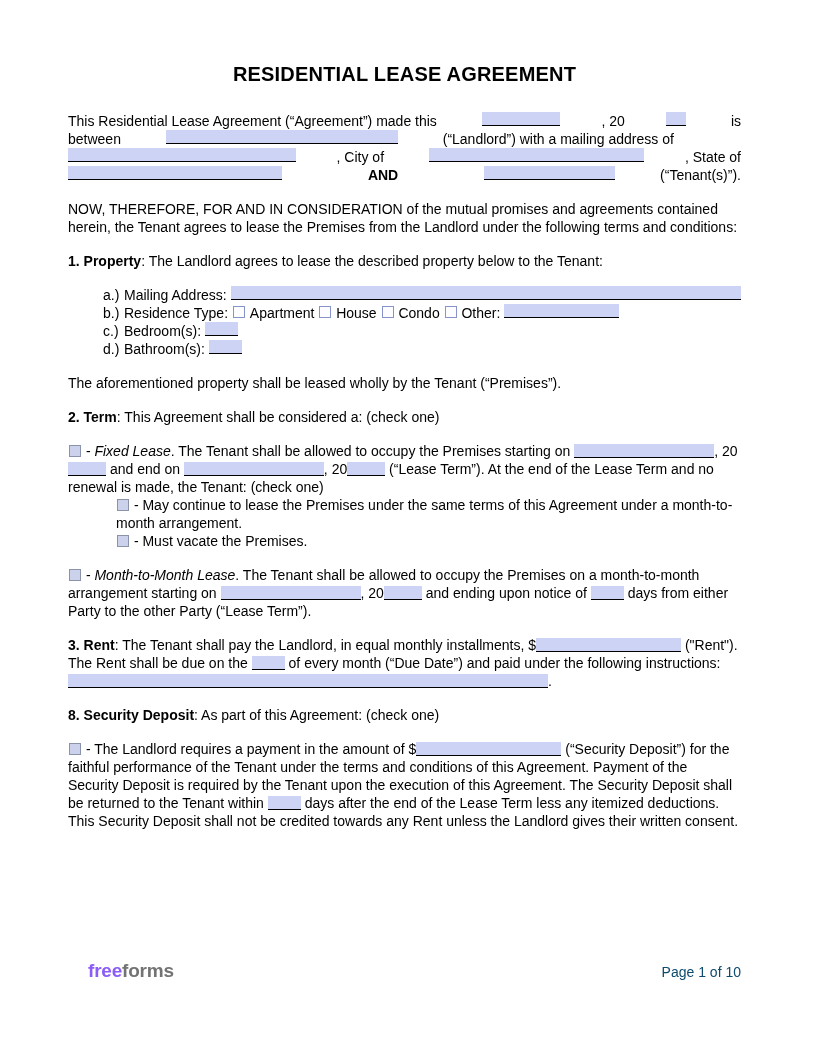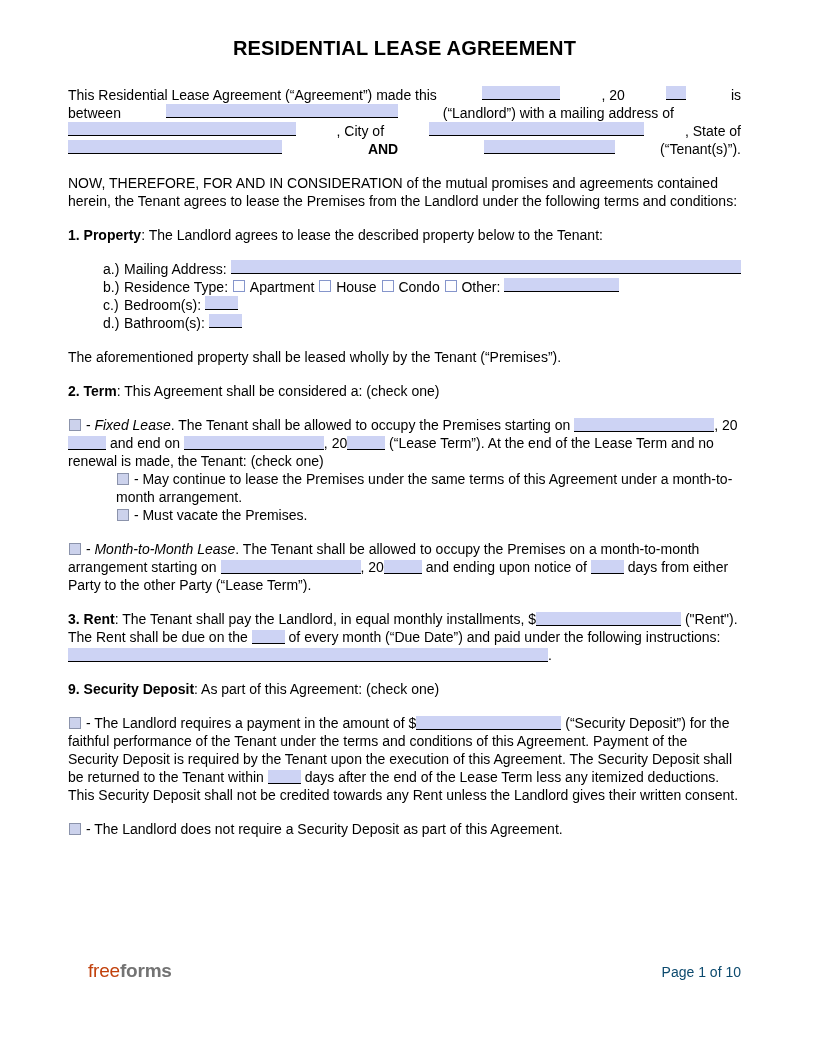--- a/index.html
+++ b/index.html
@@ -1,38 +1,38 @@
 <!DOCTYPE html>
 <html><head>
 <meta charset="utf-8">
 <style>
   html,body{margin:0;padding:0;background:#ffffff;}
   body{width:819px;height:1044px;position:relative;font-family:"Liberation Sans",sans-serif;color:#000;}
-  .page{position:absolute;inset:0;background:#fff;padding:37px 78px 0 68px;box-sizing:border-box;}
+  .page{position:absolute;inset:0;background:#fff;padding:63px 78px 0 68px;box-sizing:border-box;}
   .title{font-size:20px;font-weight:bold;text-align:center;margin:0 0 26px 0;letter-spacing:.2px;}
   #doc{font-size:14px;line-height:18px;}
   .para{margin:0 0 16px 0;}
   .para.sub{padding-left:48px;}
   .line{display:flex;align-items:baseline;gap:41px;}
   .t{white-space:pre-wrap;}
   .line .t{white-space:pre;flex:0 0 auto;}
   .b{font-weight:bold;white-space:pre-wrap;}
   .iu{font-style:italic;white-space:pre-wrap;margin-top:40px;}
   .blank{display:inline-block;background:#cdd3f4;border-bottom:1.5px solid #000;height:13px;vertical-align:-2px;}
   .line .blank, .li .blank{vertical-align:baseline;}
   .blank.grow{flex:1 1 60px;}
   .cb{display:inline-block;width:10px;height:10px;background:#ccd2ec;border:1px solid #8b93ab;vertical-align:-1px;margin:0 1px;}
   .cb.plain{background:#fdfdff;border:1px solid #8595cb;}
   .list{margin:0 0 16px 0;}
   .li{display:flex;align-items:baseline;padding-left:35px;line-height:18px;}
   .li-label{flex:0 0 21px;}
   .li-content{flex:1;display:flex;align-items:baseline;min-width:0;}
   .footer{position:absolute;left:88px;right:78px;top:960px;display:flex;justify-content:space-between;align-items:baseline;}
   .logo{font-size:19px;letter-spacing:-.2px;}
-  .logo-free{color:#c2410c;font-weight:400;}
+  .logo-free{color:#8b5cf6;font-weight:700;}
   .logo-forms{color:#737373;font-weight:700;}
   .pagenum{font-size:14px;color:#0c4a6e;}
 </style>
 </head>
 <body>
 
 <div class="page">
   <h1 class="title">RESIDENTIAL LEASE AGREEMENT</h1>
   <div id="doc">
       <div class="para">
@@ -103,21 +103,20 @@
           </span>
         </div>
       </div>
       <div class="para"><span class="t">The aforementioned property shall be leased wholly by the Tenant (“Premises”).</span></div>
       <div class="para"><span class="b">2. Term</span><span class="t">: This Agreement shall be considered a: (check one)</span></div>
       <div class="para" style="margin-bottom: 0px;"><span class="cb"></span><span class="t"> - </span><span class="iu">Fixed Lease</span><span class="t">. The Tenant shall be allowed to occupy the Premises starting on </span><span class="blank" style="width: 140px;"></span><span class="t">, 20</span><span class="blank" style="width: 38px;"></span><span class="t"> and end on </span><span class="blank" style="width: 140px;"></span><span class="t">, 20</span><span class="blank" style="width: 38px;"></span><span class="t"> (“Lease Term”). At the end of the Lease Term and no renewal is made, the Tenant: (check one)</span></div>
       <div class="para sub" style="margin-bottom: 0px;"><span class="cb"></span><span class="t"> - May continue to lease the Premises under the same terms of this Agreement under a month-to-month arrangement.</span></div>
       <div class="para sub"><span class="cb"></span><span class="t"> - Must vacate the Premises.</span></div>
       <div class="para"><span class="cb"></span><span class="t"> - </span><span class="iu">Month-to-Month Lease</span><span class="t">. The Tenant shall be allowed to occupy the Premises on a month-to-month arrangement starting on </span><span class="blank" style="width: 140px;"></span><span class="t">, 20</span><span class="blank" style="width: 38px;"></span><span class="t"> and ending upon notice of </span><span class="blank" style="width: 33px;"></span><span class="t"> days from either Party to the other Party (“Lease Term”).</span></div>
       <div class="para"><span class="b">3. Rent</span><span class="t">: The Tenant shall pay the Landlord, in equal monthly installments, $</span><span class="blank" style="width: 145px;"></span><span class="t"> ("Rent"). The Rent shall be due on the </span><span class="blank" style="width: 33px;"></span><span class="t"> of every month (“Due Date”) and paid under the following instructions: </span><span class="blank" style="width: 480px;"></span><span class="t">.</span></div>
-      <div class="para"><span class="b">9. Security Deposit</span><span class="t">: As part of this Agreement: (check one)</span></div>
+      <div class="para"><span class="b">8. Security Deposit</span><span class="t">: As part of this Agreement: (check one)</span></div>
       <div class="para"><span class="cb"></span><span class="t"> - The Landlord requires a payment in the amount of $</span><span class="blank" style="width: 145px;"></span><span class="t"> (“Security Deposit”) for the faithful performance of the Tenant under the terms and conditions of this Agreement. Payment of the Security Deposit is required by the Tenant upon the execution of this Agreement. The Security Deposit shall be returned to the Tenant within </span><span class="blank" style="width: 33px;"></span><span class="t"> days after the end of the Lease Term less any itemized deductions. This Security Deposit shall not be credited towards any Rent unless the Landlord gives their written consent.</span></div>
-      <div class="para"><span class="cb"></span><span class="t"> - The Landlord does not require a Security Deposit as part of this Agreement.</span></div>
     </div>
   <div class="footer">
     <div class="logo"><span class="logo-free">free</span><span class="logo-forms">forms</span></div>
     <div class="pagenum">Page 1 of 10</div>
   </div>
 </div>
 
 </body></html>

